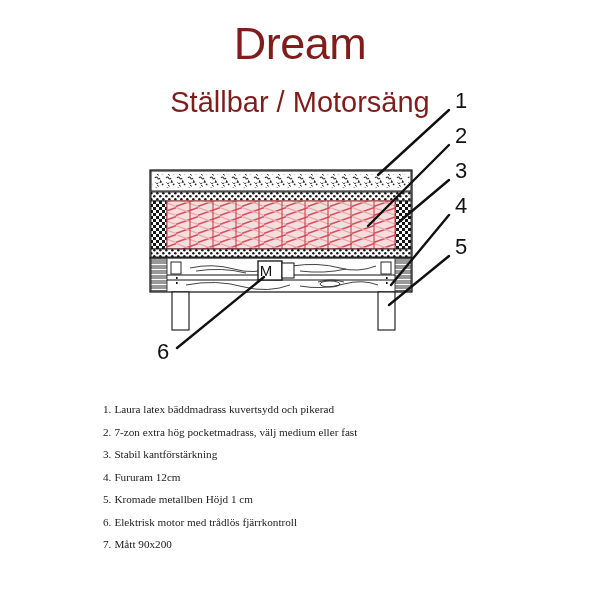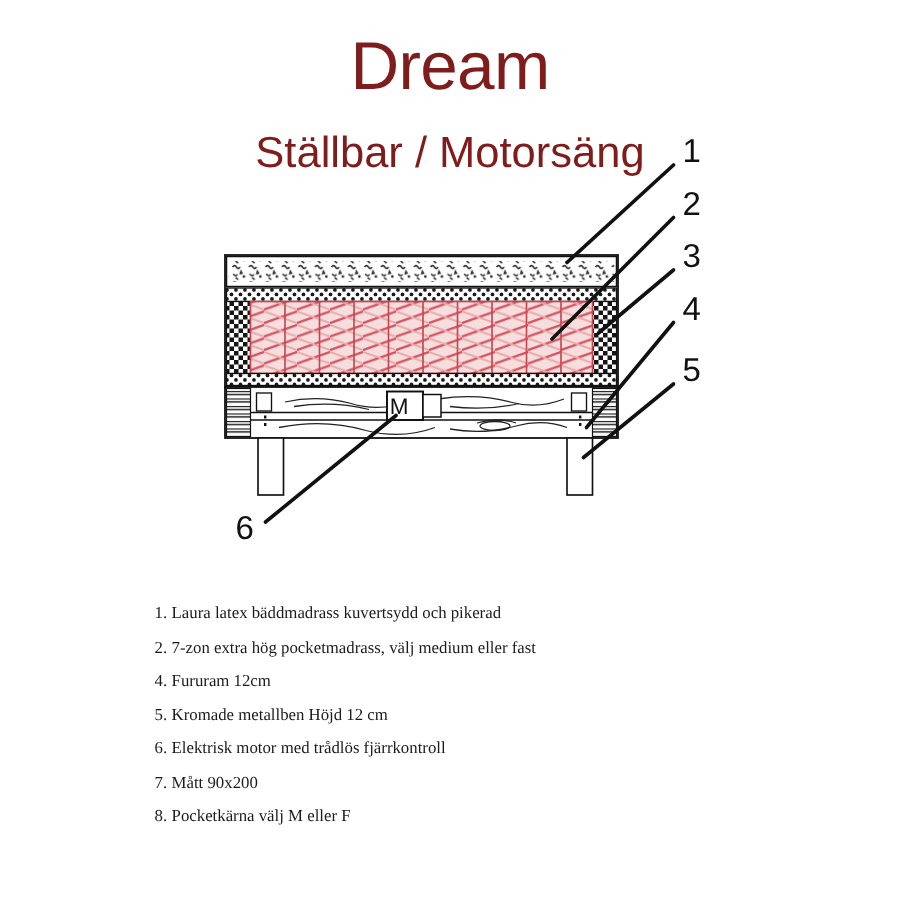--- a/index.html
+++ b/index.html
@@ -196,29 +196,29 @@
   </svg>
 
   <div id="legend">
     <div class="legend-row">
       <span class="legend-num">1.</span><span>Laura latex bäddmadrass kuvertsydd och pikerad</span>
     </div>
     <div class="legend-row">
       <span class="legend-num">2.</span><span>7-zon extra hög pocketmadrass, välj medium eller fast</span>
     </div>
     <div class="legend-row">
+      <span class="legend-num">3.</span><span>Stabil kantförstärkning</span>
+    </div>
+    <div class="legend-row">
       <span class="legend-num">4.</span><span>Fururam 12cm</span>
     </div>
     <div class="legend-row">
-      <span class="legend-num">5.</span><span>Kromade metallben Höjd 12 cm</span>
+      <span class="legend-num">5.</span><span>Kromade metallben Höjd 1 cm</span>
     </div>
     <div class="legend-row">
       <span class="legend-num">6.</span><span>Elektrisk motor med trådlös fjärrkontroll</span>
     </div>
     <div class="legend-row">
       <span class="legend-num">7.</span><span>Mått 90x200</span>
     </div>
-    <div class="legend-row">
-      <span class="legend-num">8.</span><span>Pocketkärna välj  M eller F</span>
-    </div>
   </div>
 
 </div>
 
 </body></html>

